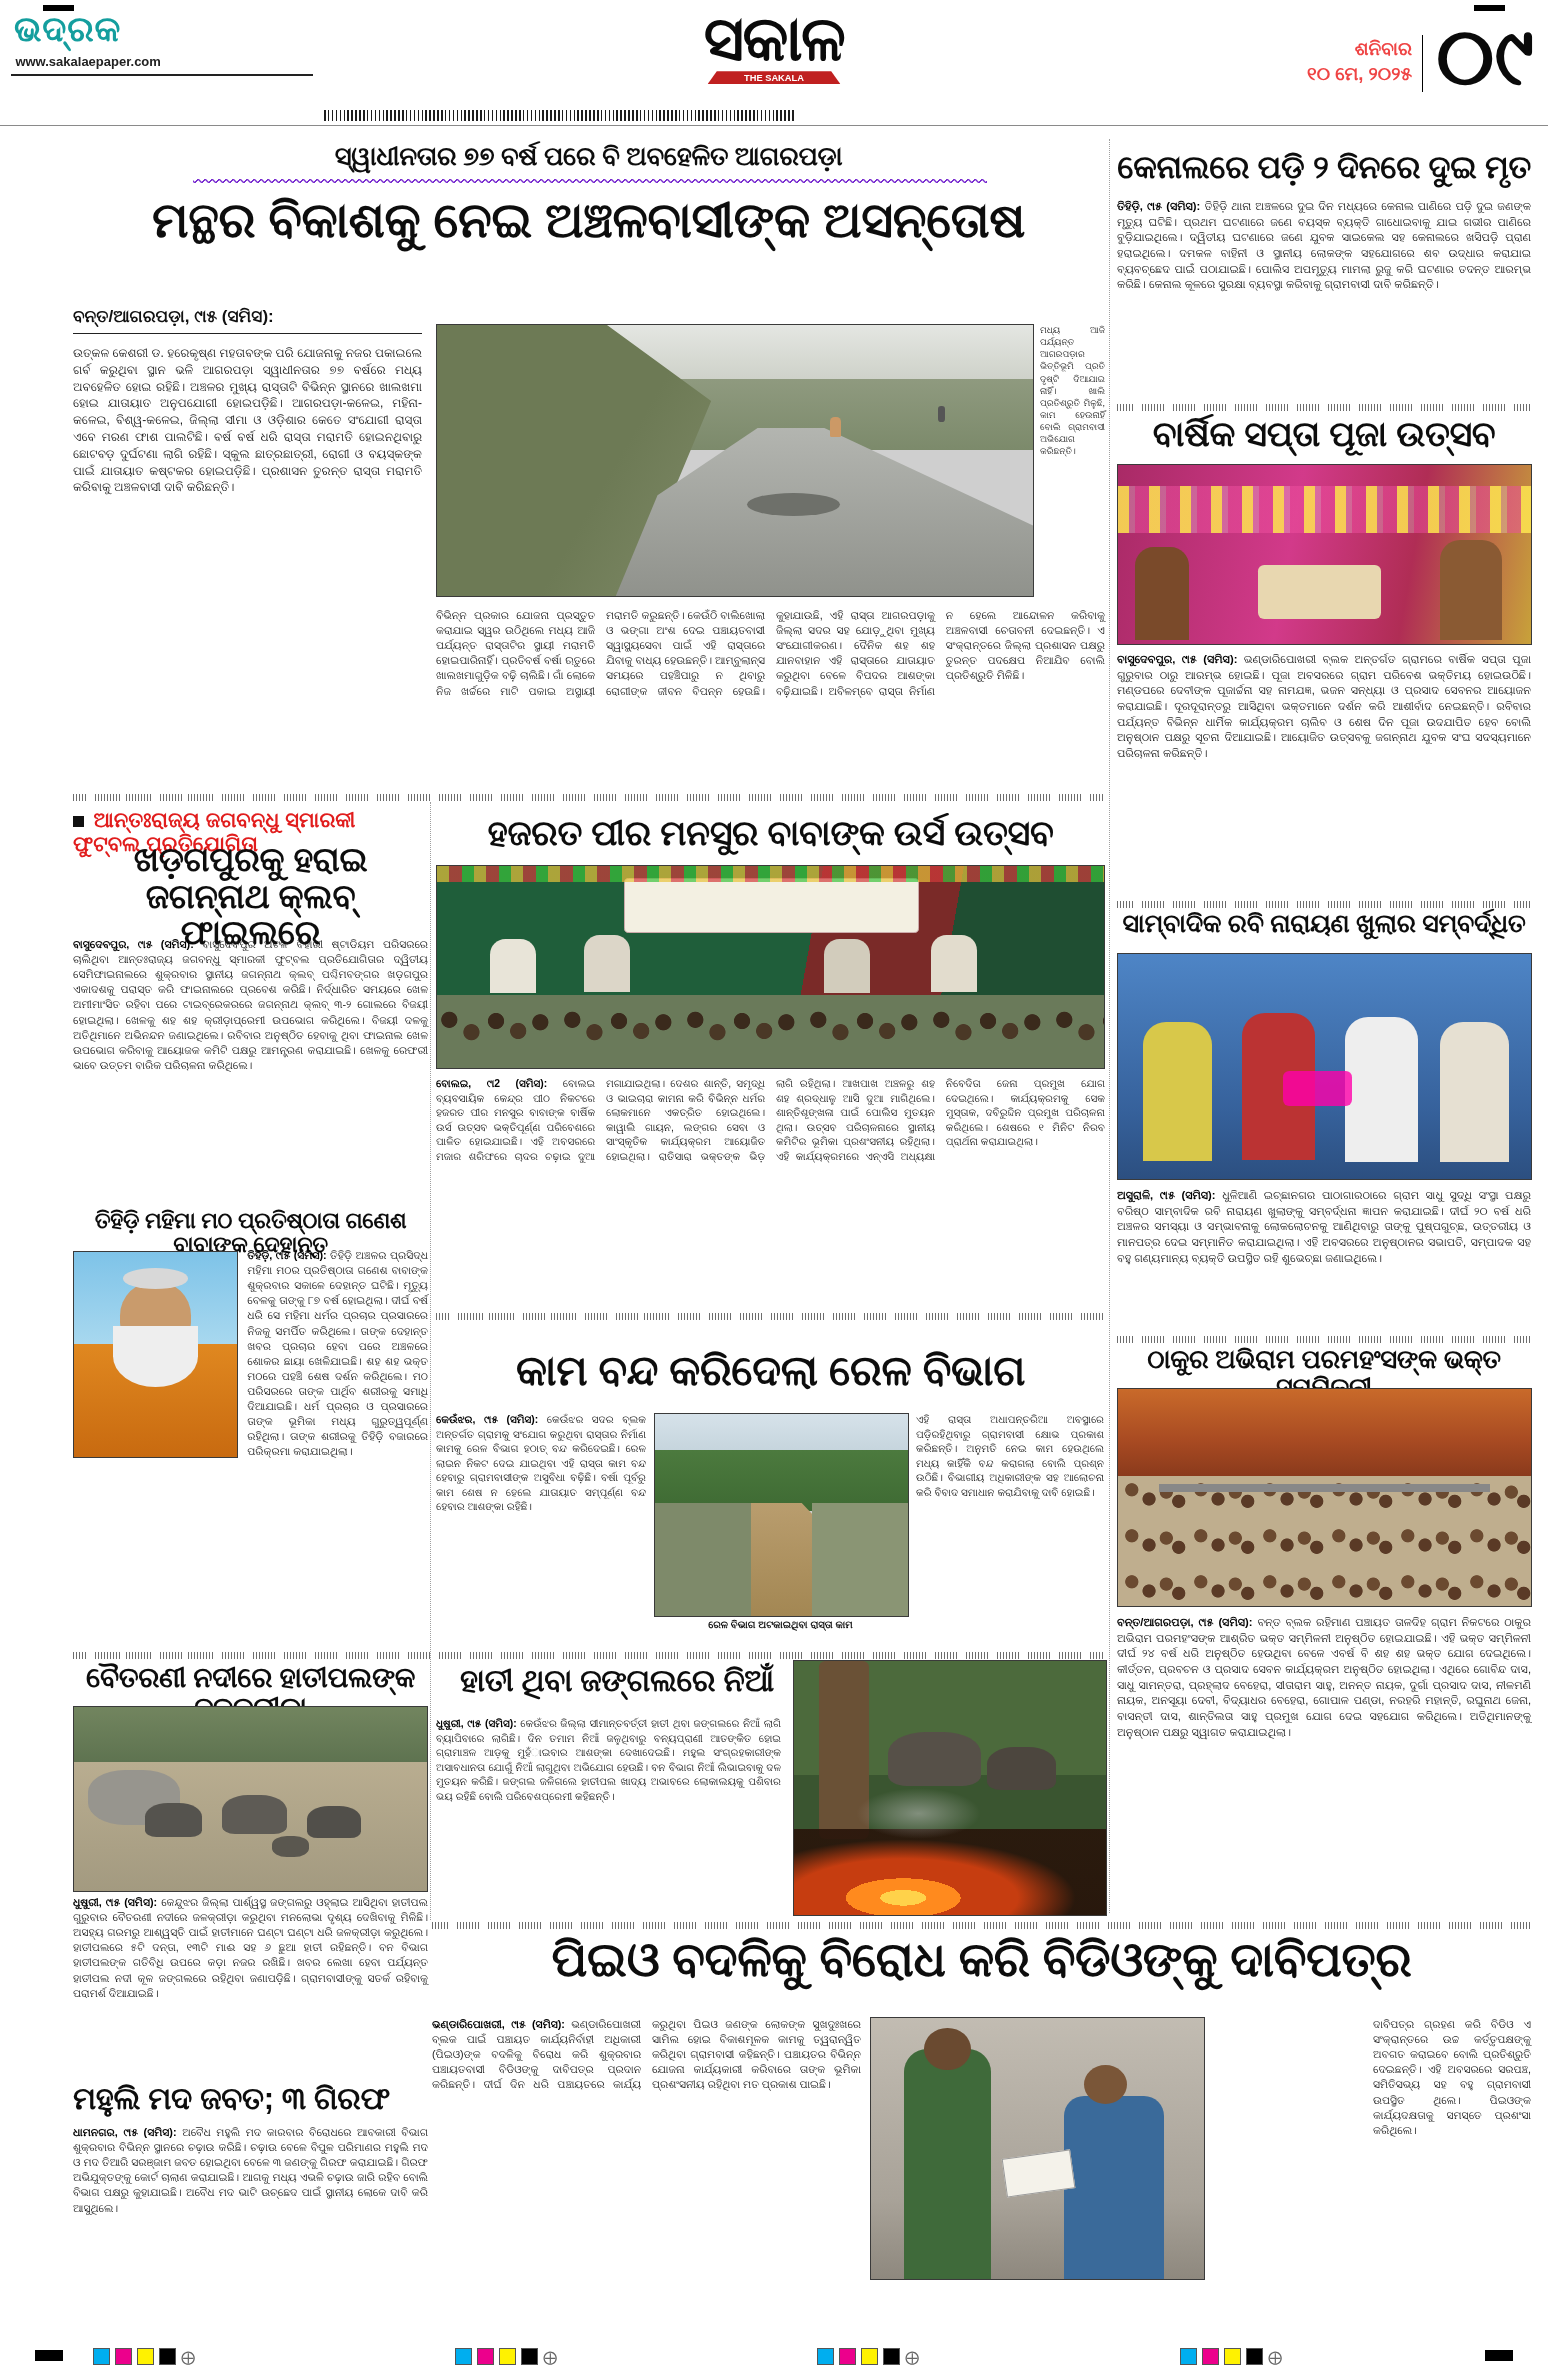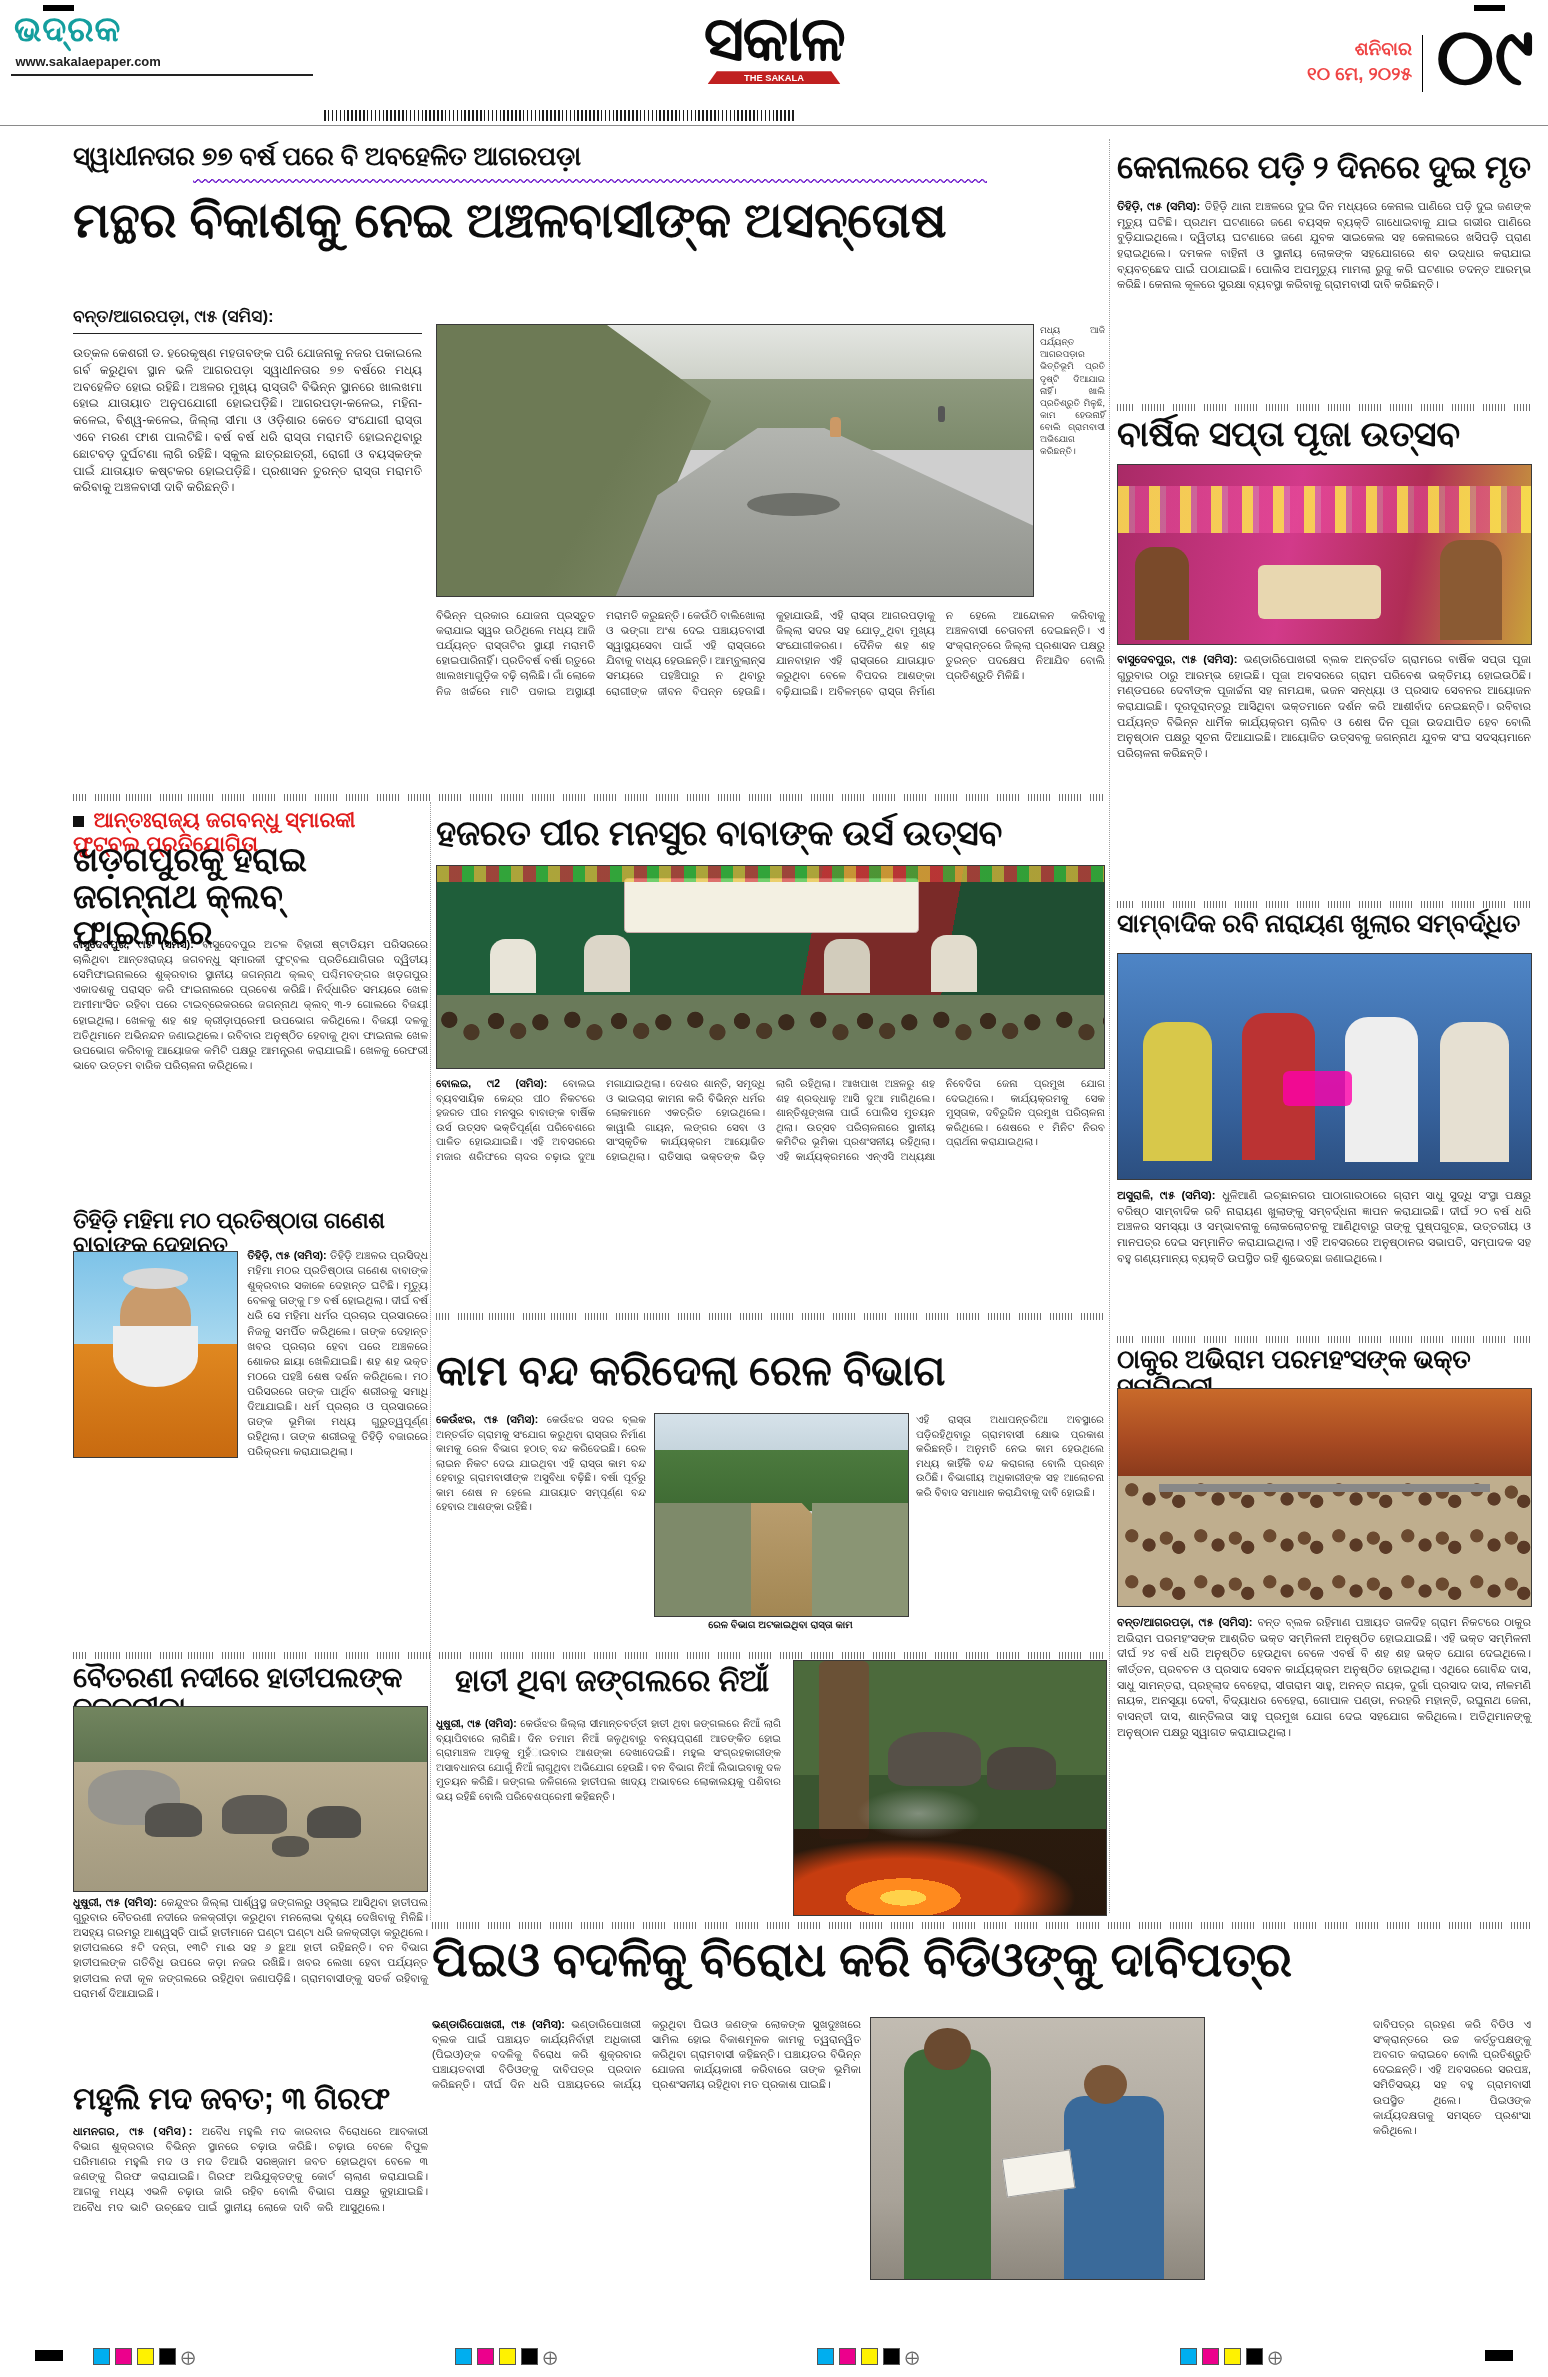--- a/index.html
+++ b/index.html
@@ -1,19 +1,19 @@
 <!DOCTYPE html>
 <html style="font-size:12.3px"><head>
 <meta charset="utf-8">
 <style>
   html,body{margin:0;padding:0;background:#e8e8e8;}
   #page{position:relative;width:1548px;height:2377px;background:#ffffff;margin:0 auto;
         font-family:"Liberation Sans","DejaVu Sans",sans-serif;color:#111;overflow:hidden;}
   .abs{position:absolute;}
-  .hl{font-weight:800;color:#0d0d0d;text-align:left;line-height:1.08;letter-spacing:-0.4px;}
+  .hl{font-weight:800;color:#0d0d0d;text-align:center;line-height:1.08;letter-spacing:-0.4px;}
   .hl-left{text-align:left;}
   .body{font-size:11.2px;line-height:1.4;text-align:justify;color:#1c1c1c;}
   .body .byline{font-weight:700;color:#000;}
   .smallbody{font-size:9.6px;line-height:1.35;text-align:justify;color:#222;}
   .tick{height:7px;background:repeating-linear-gradient(90deg,#3c3c3c 0 0.8px,transparent 0.8px 3.1px);opacity:.75;}
   .vdot{width:0;border-left:1.5px dotted #9f9f9f;}
   .hline{height:0.8px;background:#8a8a8a;}
   .photo{border:0.8px solid #3a3a3a;overflow:hidden;background:#cfcfcf;}
   .caption{font-size:10px;font-weight:700;text-align:center;color:#111;}
   
@@ -179,21 +179,21 @@
     <div class="pl" style="left:42%;top:48%;width:65px;height:39px;background:#5e5b55;border-radius:40% 40% 20% 20%;"></div>
     <div class="pl" style="left:66%;top:54%;width:54px;height:32px;background:#514f4a;border-radius:40% 40% 20% 20%;"></div>
     <div class="pl" style="left:56%;top:70%;width:37px;height:21.6px;background:#5a574f;border-radius:40%;"></div>
   </div>
   <p class="abs body" style="left:73px;top:1895px;width:355px;height:182px;margin:0;font-size:10.8px;">
     <span class="byline">ଧୁଷୁରୀ, ୯ା୫ (ସମିସ):</span>
     <span>କେନ୍ଦୁଝର ଜିଲ୍ଲା ପାର୍ଶ୍ୱସ୍ଥ ଜଙ୍ଗଲରୁ ଓହ୍ଲାଇ ଆସିଥିବା ହାତୀପଲ ଗୁରୁବାର ବୈତରଣୀ ନଦୀରେ ଜଳକ୍ରୀଡ଼ା କରୁଥିବା ମନଲୋଭା ଦୃଶ୍ୟ ଦେଖିବାକୁ ମିଳିଛି। ଅସହ୍ୟ ଗରମରୁ ଆଶ୍ୱସ୍ତି ପାଇଁ ହାତୀମାନେ ଘଣ୍ଟା ଘଣ୍ଟା ଧରି ଜଳକ୍ରୀଡ଼ା କରୁଥିଲେ। ହାତୀପଲରେ ୫ଟି ଦନ୍ତା, ୧୩ଟି ମାଈ ସହ ୬ ଛୁଆ ହାତୀ ରହିଛନ୍ତି। ବନ ବିଭାଗ ହାତୀପଲଙ୍କ ଗତିବିଧି ଉପରେ କଡ଼ା ନଜର ରଖିଛି। ଖବର ଲେଖା ହେବା ପର୍ଯ୍ୟନ୍ତ ହାତୀପଲ ନଦୀ କୂଳ ଜଙ୍ଗଲରେ ରହିଥିବା ଜଣାପଡ଼ିଛି। ଗ୍ରାମବାସୀଙ୍କୁ ସତର୍କ ରହିବାକୁ ପରାମର୍ଶ ଦିଆଯାଇଛି।</span>
   </p>
 
   <div class="abs hl hl-left" style="left:73px;top:2082px;width:355px;font-size:31px;">ମହୁଲି ମଦ ଜବତ; ୩ ଗିରଫ</div>
-  <p class="abs body" style="left:73px;top:2125px;width:355px;height:219px;margin:0;font-size:10.8px;font-family:Liberation Mono, monospace;">
+  <p class="abs body" style="left:73px;top:2125px;width:355px;height:219px;margin:0;font-size:10.8px;">
     <span class="byline">ଧାମନଗର, ୯ା୫ (ସମିସ):</span>
     <span>ଅବୈଧ ମହୁଲି ମଦ କାରବାର ବିରୋଧରେ ଆବକାରୀ ବିଭାଗ ଶୁକ୍ରବାର ବିଭିନ୍ନ ସ୍ଥାନରେ ଚଢ଼ାଉ କରିଛି। ଚଢ଼ାଉ ବେଳେ ବିପୁଳ ପରିମାଣର ମହୁଲି ମଦ ଓ ମଦ ତିଆରି ସରଞ୍ଜାମ ଜବତ ହୋଇଥିବା ବେଳେ ୩ ଜଣଙ୍କୁ ଗିରଫ କରାଯାଇଛି। ଗିରଫ ଅଭିଯୁକ୍ତଙ୍କୁ କୋର୍ଟ ଚାଲାଣ କରାଯାଇଛି। ଆଗକୁ ମଧ୍ୟ ଏଭଳି ଚଢ଼ାଉ ଜାରି ରହିବ ବୋଲି ବିଭାଗ ପକ୍ଷରୁ କୁହାଯାଇଛି। ଅବୈଧ ମଦ ଭାଟି ଉଚ୍ଛେଦ ପାଇଁ ସ୍ଥାନୀୟ ଲୋକେ ଦାବି କରି ଆସୁଥିଲେ।</span>
   </p>
 
   <div class="abs hl" style="left:436px;top:814px;width:669px;font-size:35px;">ହଜରତ ପୀର ମନସୁର ବାବାଙ୍କ ଉର୍ସ ଉତ୍ସବ</div>
   <div class="abs photo" style="left:436px;top:865px;width:667px;height:202px;">
     <div class="pl" style="left:0;top:0;width:100%;height:100%;background:linear-gradient(100deg,#1f5e3a 0 55%,#7a2a28 55% 75%,#1f4e32 75%);"></div>
     <div class="pl" style="left:28%;top:6%;width:44%;height:26%;background:#f3f0e2;border:1.5px solid #caa;border-radius:4.6px;"></div>
     <div class="pl" style="left:0;top:64%;width:100%;height:36%;background:radial-gradient(circle at 10% 40%,#3a2a1c 7.7px,transparent 8.5px),radial-gradient(circle at 28% 60%,#4a3826 7.7px,transparent 8.5px),radial-gradient(circle at 48% 42%,#3a2a1c 7.7px,transparent 8.5px),radial-gradient(circle at 66% 58%,#4a3826 7.7px,transparent 8.5px),radial-gradient(circle at 84% 44%,#3a2a1c 7.7px,transparent 8.5px),#6a7a5a;background-size:123px 62px;"></div>
     <div class="pl" style="left:8%;top:36%;width:46px;height:54px;background:#e8e4d8;border-radius:15.4px 15.4px 0 0;"></div>

